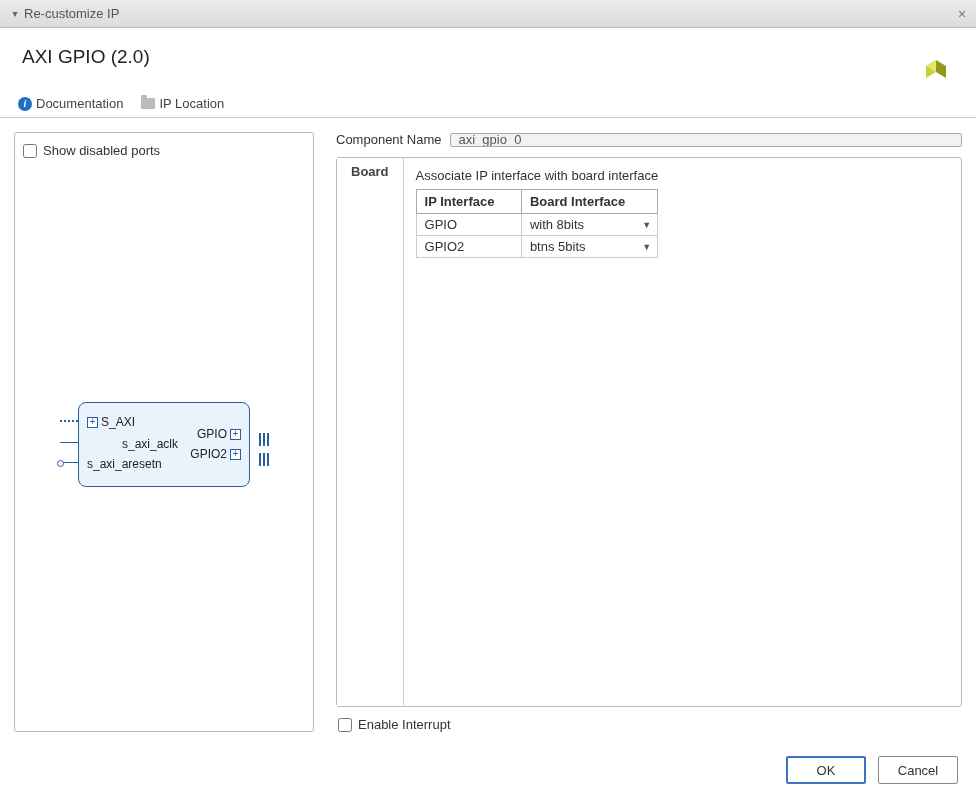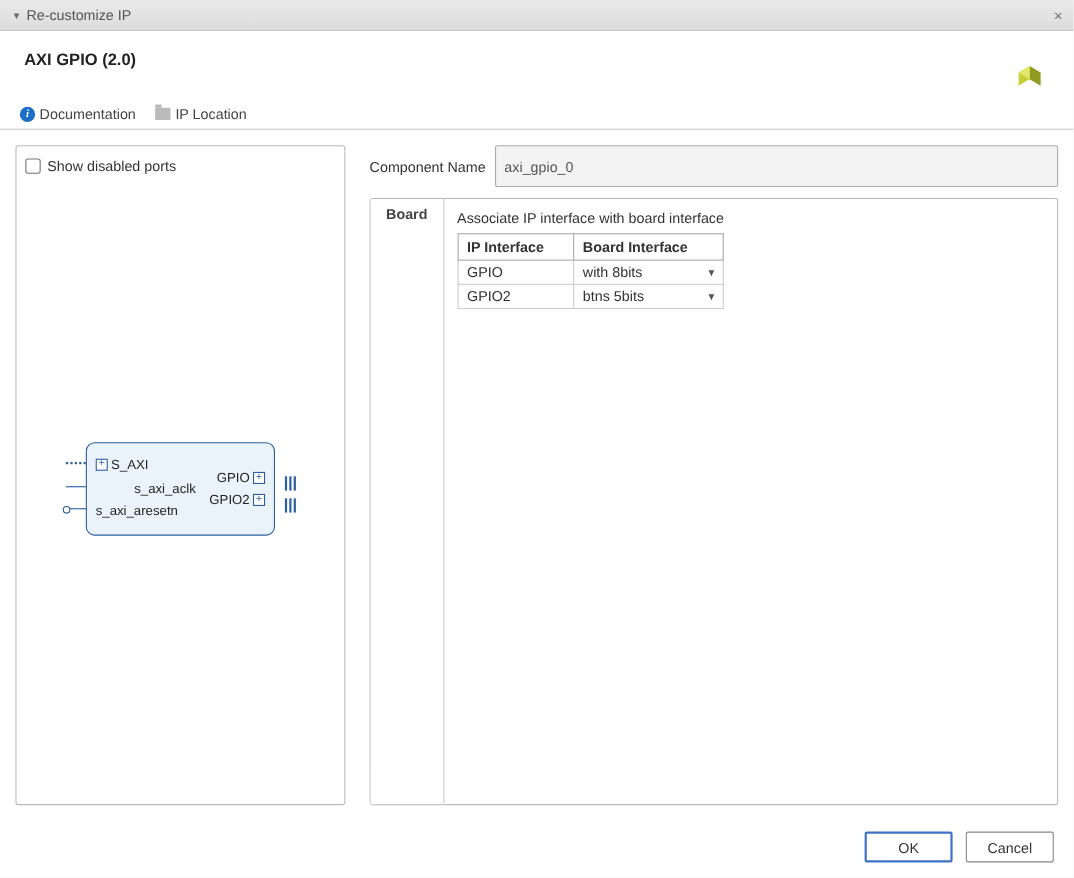--- a/index.html
+++ b/index.html
@@ -3,21 +3,21 @@
 <meta charset="utf-8">
 <style>
 * { box-sizing: border-box; margin: 0; padding: 0; font-family: Arial, Helvetica, sans-serif; }
 body { background: #e8e8e8; width: 976px; height: 798px; overflow: hidden; }
 .window { width: 976px; height: 798px; display: flex; flex-direction: column; background: #fff; }
 .titlebar { height: 28px; background: linear-gradient(#eaeaea,#dcdcdc); display: flex; align-items: center; border-bottom: 1px solid #bbb; position: relative; }
 .titlebar-arrow { width: 24px; text-align: center; color: #666; font-size: 10px; padding-left: 6px; }
 .titlebar-title { flex: 1; color: #555; font-size: 13px; }
 .titlebar-close { width: 28px; text-align: center; color: #777; font-size: 14px; cursor: pointer; }
 .header { padding: 18px 22px 10px 22px; display: flex; align-items: flex-start; }
-.header-title { font-size: 15px; font-weight: bold; color: #222; flex: 1; }
+.header-title { font-size: 19px; font-weight: normal; color: #222; flex: 1; }
 .logo { width: 36px; height: 36px; }
 .toolbar { display: flex; align-items: center; gap: 18px; padding: 4px 18px 6px 18px; border-bottom: 1px solid #ccc; font-size: 13px; color: #444; }
 .toolbar-item { display: flex; align-items: center; gap: 4px; cursor: pointer; }
 .toolbar .info-icon { width: 14px; height: 14px; border-radius: 50%; background: #1d6fc9; color: #fff; display: inline-flex; align-items: center; justify-content: center; font-size: 10px; font-style: italic; font-weight: bold; font-family: Georgia, serif; }
 .toolbar .folder-icon { width: 14px; height: 11px; background: #bbb; border-radius: 1px 1px 0 0; position: relative; display: inline-block; }
 .toolbar .folder-icon::before { content:""; position:absolute; top:-3px; left:0; width:6px; height:3px; background:#bbb; border-radius:1px 1px 0 0; }
 .body { flex: 1; display: flex; padding: 14px; gap: 22px; }
 .left-panel { width: 300px; border: 1px solid #bbb; border-radius: 3px; padding: 8px 4px; display: flex; flex-direction: column; background: #fff; }
 .show-disabled { display: flex; align-items: center; gap: 6px; font-size: 13px; color: #333; padding: 2px 4px 8px 4px; }
 .show-disabled input { width: 14px; height: 14px; }
@@ -35,21 +35,21 @@
 .wire-dots span{ width:2px; height:2px; background:#2b5fa0; }
 .wire-left-2 { position:absolute; top:39px; left:-19px; width:19px; height:1px; background:#2b5fa0; }
 .wire-left-3 { position:absolute; top:59px; left:-19px; width:19px; height:1px; background:#2b5fa0; }
 .wire-left-3::before { content:""; position:absolute; left:-3px; top:-2px; width:5px; height:5px; border:1px solid #2b5fa0; border-radius:50%; background:#fff; }
 .wire-right-1 { position:absolute; top:30px; right:-20px; display:flex; align-items:center; }
 .wire-right-2 { position:absolute; top:50px; right:-20px; display:flex; align-items:center; }
 .bus-bars { display:inline-flex; gap:2px; margin-left:4px; }
 .bus-bars span { width:2px; height:13px; background:#2b5fa0; }
 .right-panel { flex: 1; display: flex; flex-direction: column; gap: 10px; }
 .comp-row { display: flex; align-items: center; gap: 8px; font-size: 13px; color: #333; }
-.comp-row input { flex: 1; height: 38px; border: 1px solid #aaa; border-radius: 2px; background: #f3f3f3; color: #555; padding: 0 8px; font-size: 13px; }
+.comp-row input { flex: 1; height: 14px; border: 1px solid #aaa; border-radius: 2px; background: #f3f3f3; color: #555; padding: 0 8px; font-size: 13px; }
 .tab-container { border: 1px solid #bbb; border-radius: 3px; flex: 1; display: flex; flex-direction: row; background: #fff; }
 .tab-strip { display: flex; background: #f0f0f0; border-bottom: 1px solid #bbb; }
 .tab { padding: 6px 14px; font-size: 13px; color: #444; cursor: pointer; border-right: 1px solid #ccc; }
 .tab.active { background: #fff; font-weight: bold; border-bottom: 1px solid #fff; margin-bottom: -1px; }
 .tab-body { padding: 10px 12px; font-size: 13px; color: #333; }
 .assoc-label { margin-bottom: 6px; }
 .iface-table { width: 100%; border: 1px solid #aaa; border-collapse: collapse; }
 .iface-table th { text-align: left; font-weight: bold; padding: 4px 8px; border: 1px solid #aaa; font-size: 13px; background: #fff; }
 .iface-table td { padding: 3px 8px; border: 1px solid #ccc; font-size: 13px; }
 .iface-table td.dd-cell { position: relative; }
@@ -182,20 +182,24 @@
                 <td class="dd-cell">
                   <span>btns 5bits</span>
                   <span class="dd-caret">▼</span>
                 </td>
               </tr>
             </tbody>
           </table>
         </div>
       </div>
 
+      <label class="enable-row">
+        <input type="checkbox" style="">
+        <span>Enable Interrupt</span>
+      </label>
     </div>
 
   </div>
 
   <div class="footer">
     <button class="primary">OK</button>
     <button>Cancel</button>
   </div>
 
 </div>

